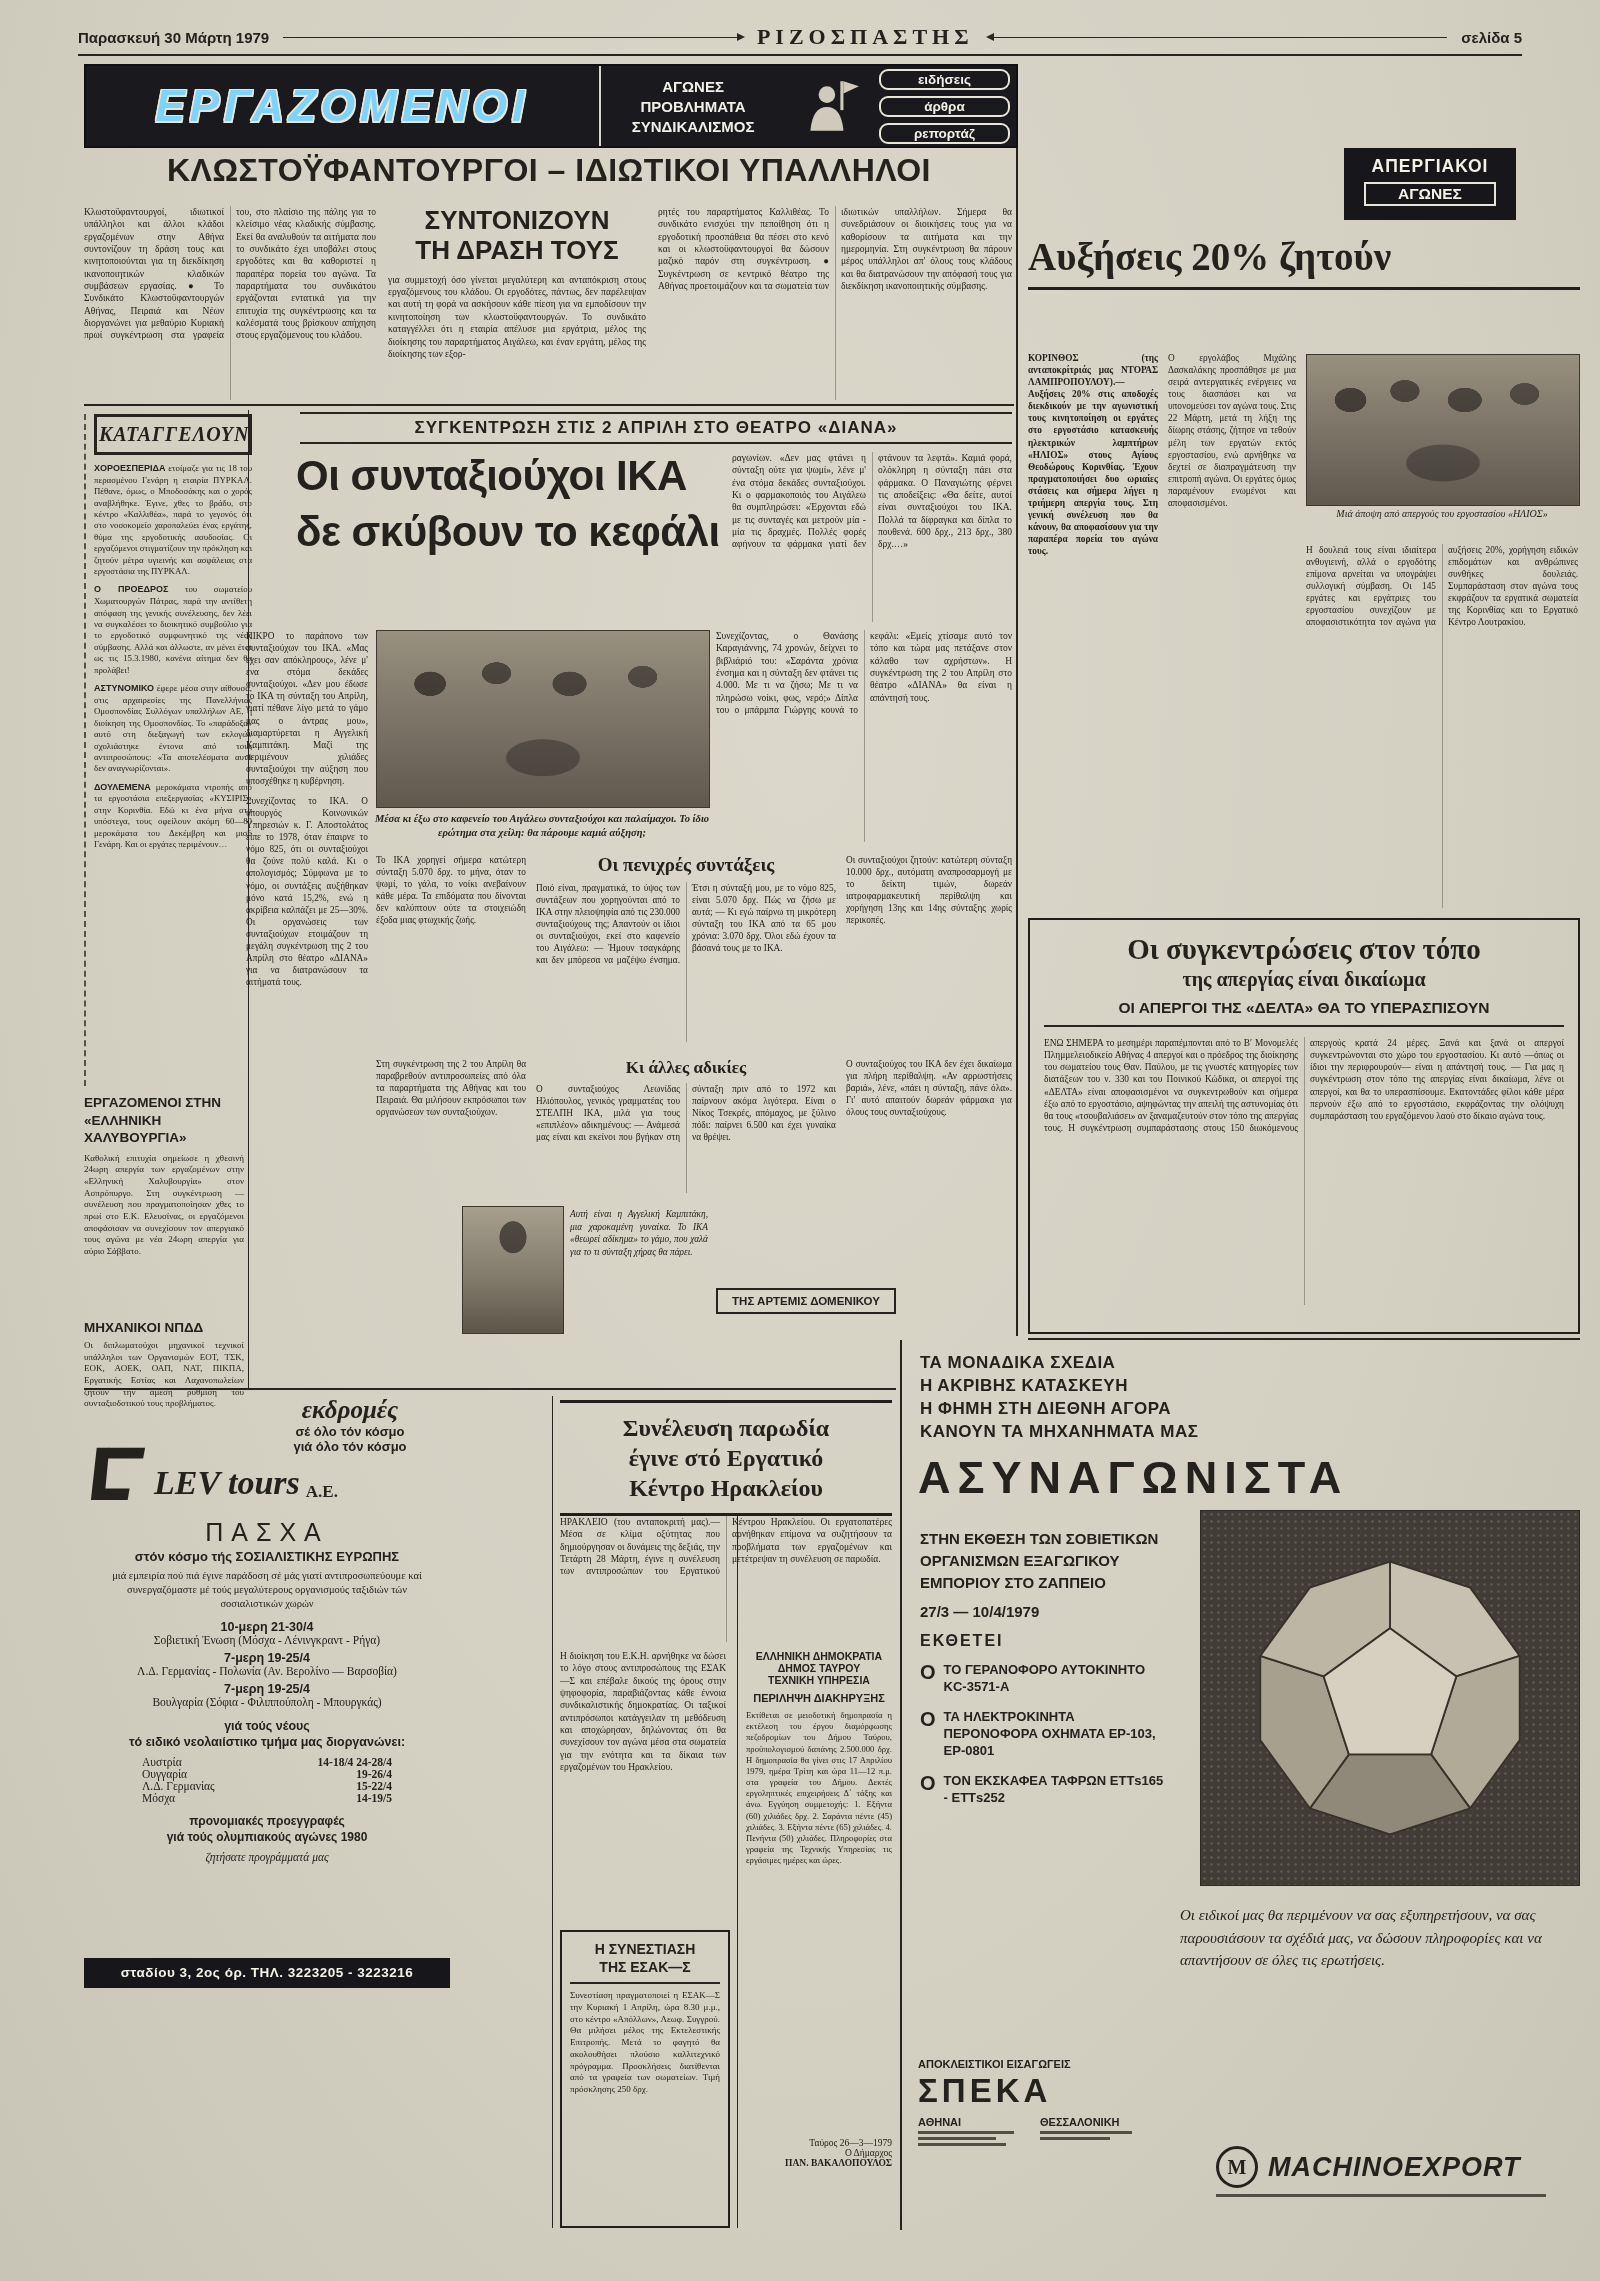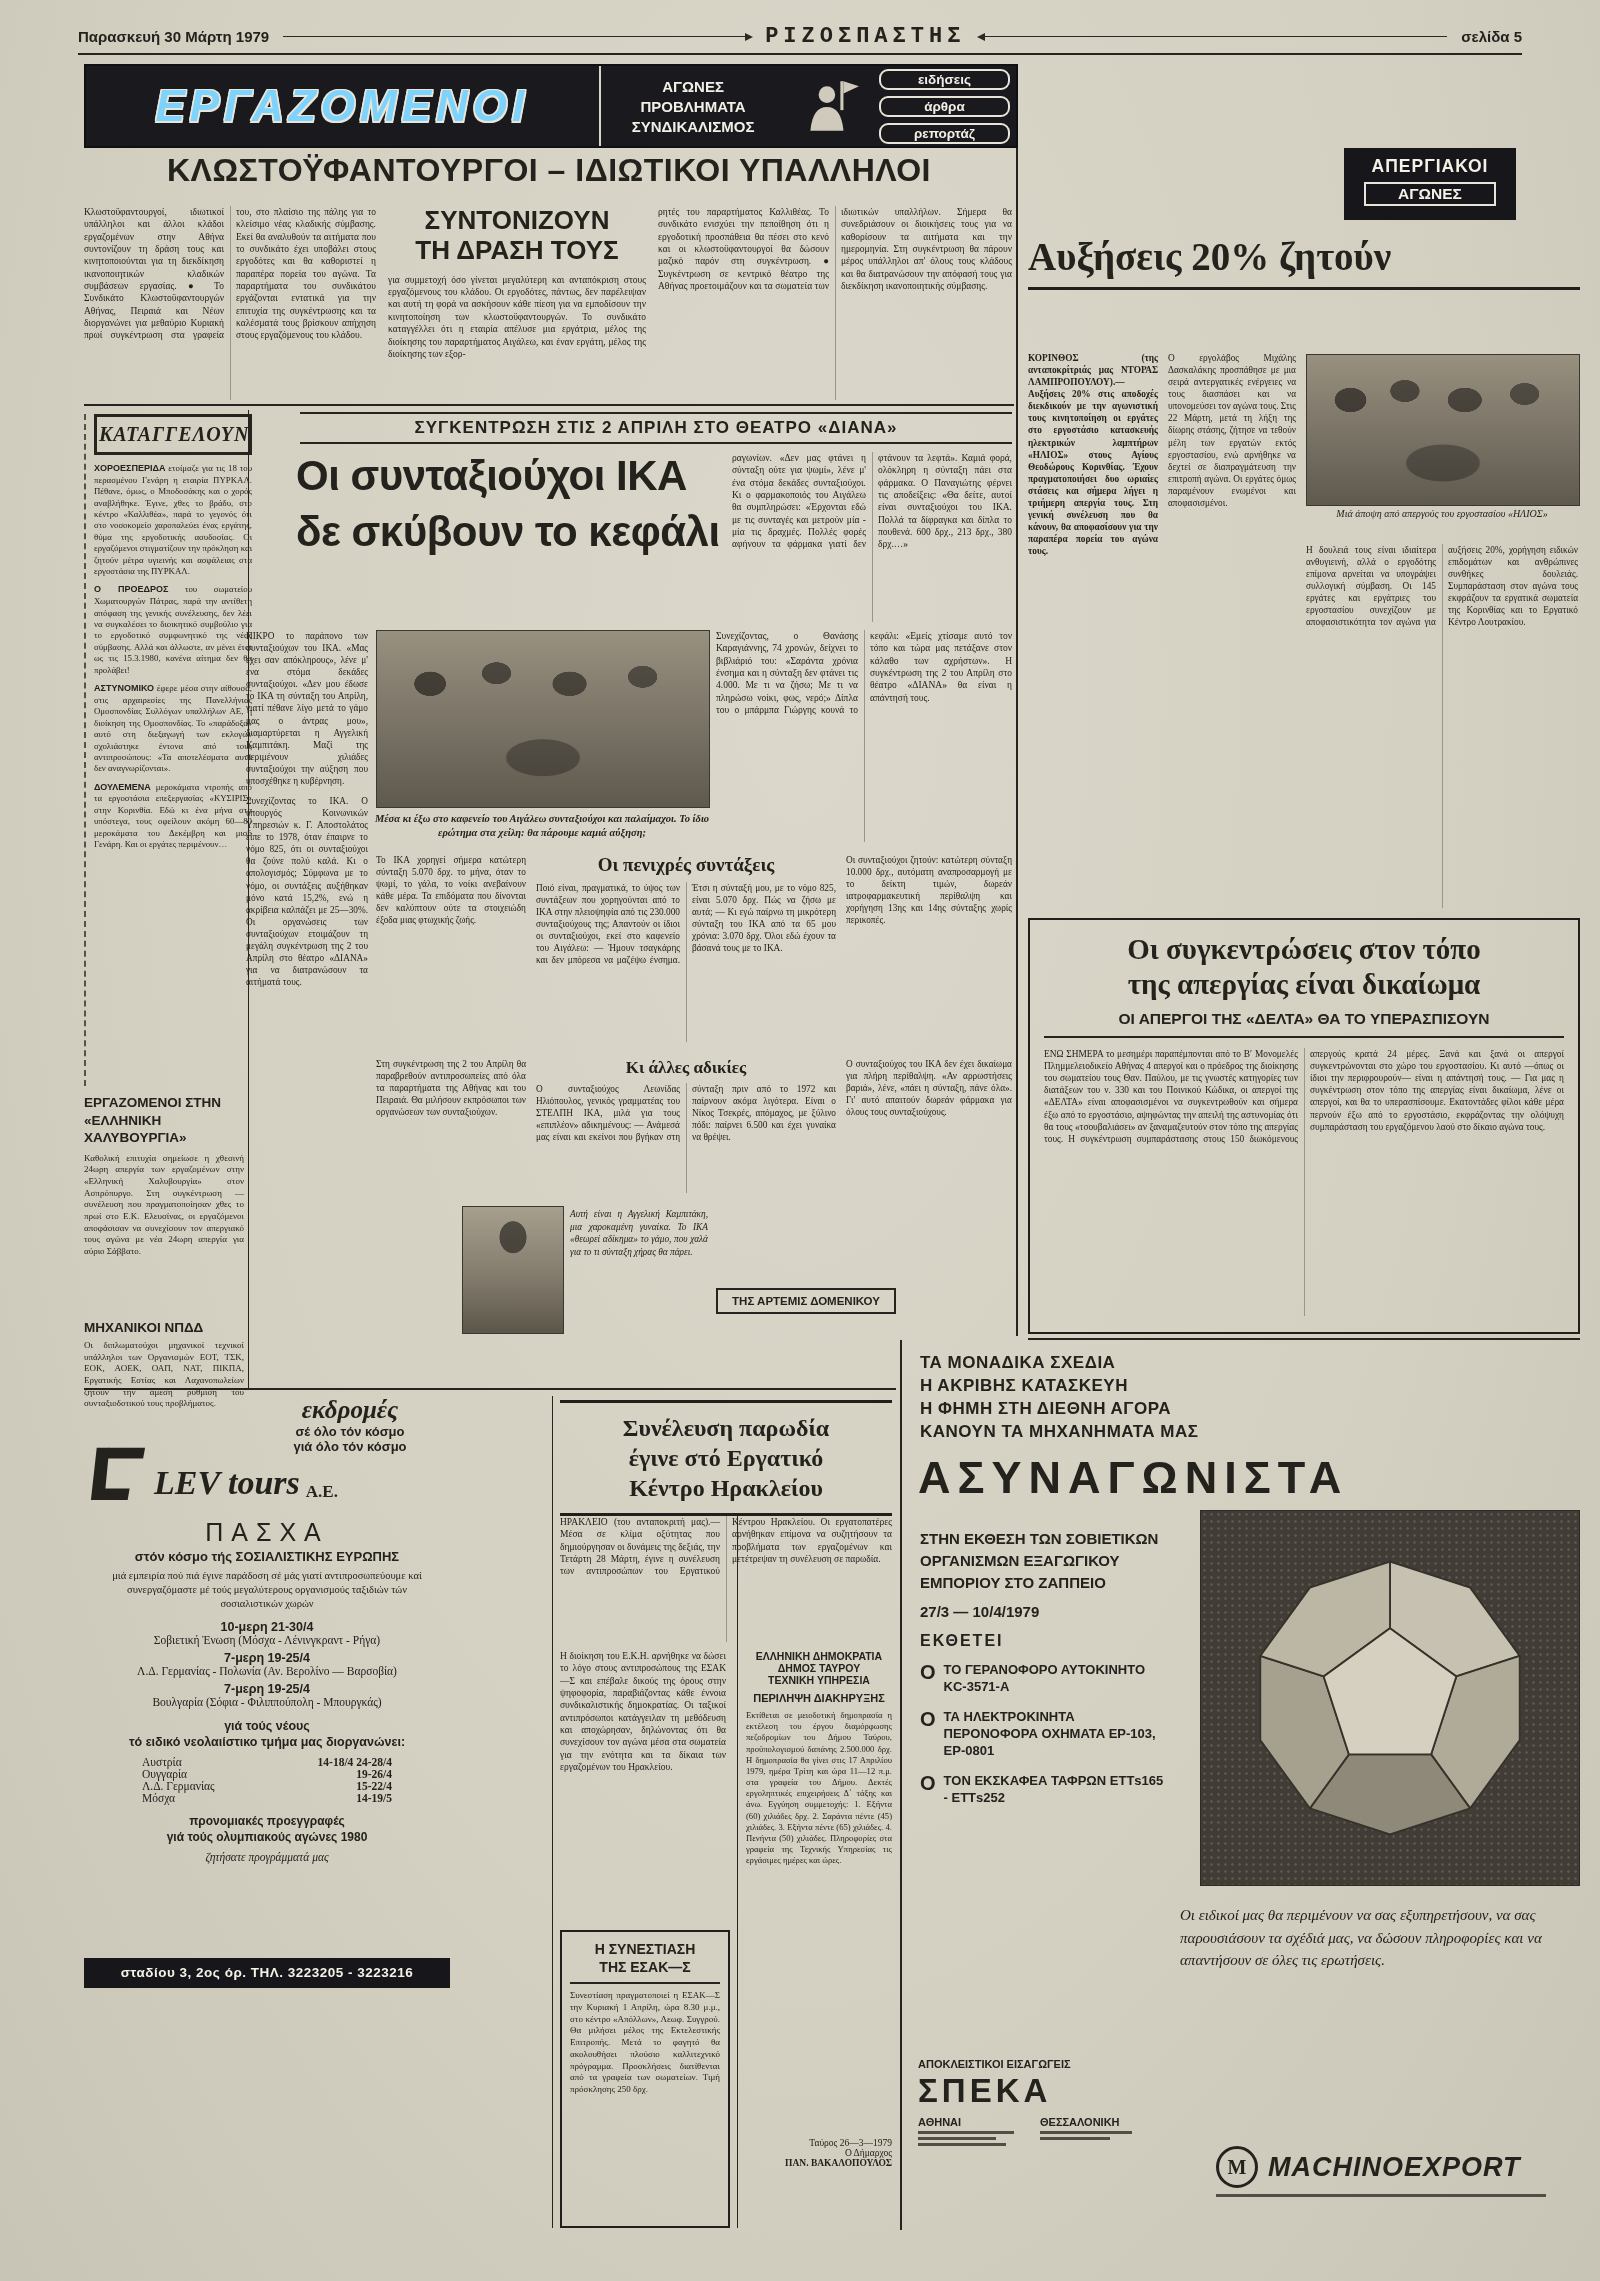--- a/index.html
+++ b/index.html
@@ -54,21 +54,21 @@
   .addrbar{position:absolute;left:0;right:0;bottom:0;height:30px;background:#17161a;color:#f5f2e8;font-weight:bold;font-size:13.5px;text-align:center;line-height:30px;font-family:"Liberation Sans",sans-serif;letter-spacing:.5px;}
 </style>
 </head>
 <body>
 
 <div class="page">
 
   <div class="topbar abs hs" style="left:78px;top:24px;width:1444px;">
     <span class="b" style="font-size:15px">Παρασκευή 30 Μάρτη 1979</span>
     <span class="arrowline r"></span>
-    <span class="b" style="font-family:Liberation Mono, monospace;font-size:22px;letter-spacing:5px;">ΡΙΖΟΣΠΑΣΤΗΣ</span>
+    <span class="b" style="font-family:Liberation Serif, serif;font-size:22px;letter-spacing:5px;">ΡΙΖΟΣΠΑΣΤΗΣ</span>
     <span class="arrowline l"></span>
     <span class="b" style="font-size:15px">σελίδα 5</span>
   </div>
 
   <div class="banner abs" style="left:84px;top:64px;width:930px;height:80px;">
     <div style="width:516px;display:flex;align-items:center;justify-content:center;">
       <span class="outline hs" style="font-size:44px;">ΕΡΓΑΖΟΜΕΝΟΙ</span>
     </div>
     <div class="hs" style="width:186px;border-left:2px solid #d8d4c6;display:flex;flex-direction:column;justify-content:center;gap:3px;color:#f2efe6;font-weight:bold;font-size:15px;text-align:center;">
       <span>ΑΓΩΝΕΣ</span>
@@ -154,21 +154,21 @@
     <div class="serifhead">Αυξήσεις 20% ζητούν</div>
   </div>
   <div class="abs bt" style="left:1028px;top:352px;width:130px;height:556px;font-size:9.3px;font-weight:bold;">ΚΟΡΙΝΘΟΣ (της ανταποκρίτριάς μας ΝΤΟΡΑΣ ΛΑΜΠΡΟΠΟΥΛΟΥ).— Αυξήσεις 20% στις αποδοχές διεκδικούν με την αγωνιστική τους κινητοποίηση οι εργάτες στο εργοστάσιο κατασκευής ηλεκτρικών λαμπτήρων «ΗΛΙΟΣ» στους Αγίους Θεοδώρους Κορινθίας. Έχουν πραγματοποιήσει δυο ωριαίες στάσεις και σήμερα λήγει η τριήμερη απεργία τους. Στη γενική συνέλευση που θα κάνουν, θα αποφασίσουν για την παραπέρα πορεία του αγώνα τους.</div>
   <div class="abs bt" style="left:1168px;top:352px;width:128px;height:556px;font-size:9.3px;">Ο εργολάβος Μιχάλης Δασκαλάκης προσπάθησε με μια σειρά αντεργατικές ενέργειες να τους διασπάσει και να υπονομεύσει τον αγώνα τους. Στις 22 Μάρτη, μετά τη λήξη της δίωρης στάσης, ζήτησε να τεθούν μέλη των εργατών εκτός εργοστασίου, ενώ αρνήθηκε να δεχτεί σε διαπραγμάτευση την επιτροπή αγώνα. Οι εργάτες όμως παραμένουν ενωμένοι και αποφασισμένοι.</div>
   <div class="abs photo crowd" style="left:1306px;top:354px;width:272px;height:150px;"></div>
   <div class="abs" style="left:1306px;top:508px;width:272px;font-style:italic;font-size:10px;text-align:center;">Μιά άποψη από απεργούς του εργοστασίου «ΗΛΙΟΣ»</div>
   <div class="abs bt c2" style="left:1306px;top:544px;width:272px;height:364px;font-size:9.3px;">Η δουλειά τους είναι ιδιαίτερα ανθυγιεινή, αλλά ο εργοδότης επίμονα αρνείται να υπογράψει συλλογική σύμβαση. Οι 145 εργάτες και εργάτριες του εργοστασίου συνεχίζουν με αποφασιστικότητα τον αγώνα για αυξήσεις 20%, χορήγηση ειδικών επιδομάτων και ανθρώπινες συνθήκες δουλειάς. Συμπαράσταση στον αγώνα τους εκφράζουν τα εργατικά σωματεία της Κορινθίας και το Εργατικό Κέντρο Λουτρακίου.</div>
 
   <div class="abs boxed" style="left:1028px;top:918px;width:552px;height:416px;padding:12px 14px;box-sizing:border-box;">
     <div class="ctr" style="font-size:29px;font-weight:800;line-height:1.2;">Οι συγκεντρώσεις στον τόπο</div>
-    <div class="ctr" style="font-size:29px;font-weight:800;line-height:1.2;">της απεργίας είναι δικαίωμα</div>
+    <div class="ctr" style="font-size:20px;font-weight:800;line-height:1.2;">της απεργίας είναι δικαίωμα</div>
     <div class="hs ctr b" style="font-size:15.5px;margin-top:8px;border-bottom:2px solid #26241f;padding-bottom:8px;">ΟΙ ΑΠΕΡΓΟΙ ΤΗΣ «ΔΕΛΤΑ» ΘΑ ΤΟ ΥΠΕΡΑΣΠΙΣΟΥΝ</div>
     <div class="bt c2" style="margin-top:10px;height:268px;font-size:9.4px;">ΕΝΩ ΣΗΜΕΡΑ το μεσημέρι παραπέμπονται από το Β′ Μονομελές Πλημμελειοδικείο Αθήνας 4 απεργοί και ο πρόεδρος της διοίκησης του σωματείου τους Θαν. Παύλου, με τις γνωστές κατηγορίες των διατάξεων του ν. 330 και του Ποινικού Κώδικα, οι απεργοί της «ΔΕΛΤΑ» είναι αποφασισμένοι να συγκεντρωθούν και σήμερα έξω από το εργοστάσιο, αψηφώντας την απειλή της αστυνομίας ότι θα τους «τσουβαλιάσει» αν ξαναμαζευτούν στον τόπο της απεργίας τους. Η συγκέντρωση συμπαράστασης στους 150 διωκόμενους απεργούς κρατά 24 μέρες. Ξανά και ξανά οι απεργοί συγκεντρώνονται στο χώρο του εργοστασίου. Κι αυτό —όπως οι ίδιοι την περιφρουρούν— είναι η απάντησή τους. — Για μας η συγκέντρωση στον τόπο της απεργίας είναι δικαίωμα, λένε οι απεργοί, και θα το υπερασπίσουμε. Εκατοντάδες φίλοι κάθε μέρα περνούν έξω από το εργοστάσιο, εκφράζοντας την ολόψυχη συμπαράσταση του εργαζόμενου λαού στο δίκαιο αγώνα τους.</div>
   </div>
 
   <div class="abs" style="left:84px;top:1094px;width:160px;">
     <div class="hs b pre" style="font-size:13.5px;line-height:1.3;">ΕΡΓΑΖΟΜΕΝΟΙ ΣΤΗΝ «ΕΛΛΗΝΙΚΗ ΧΑΛΥΒΟΥΡΓΙΑ»</div>
     <div class="bt" style="font-size:9px;margin-top:6px;height:168px;">Καθολική επιτυχία σημείωσε η χθεσινή 24ωρη απεργία των εργαζομένων στην «Ελληνική Χαλυβουργία» στον Ασπρόπυργο. Στη συγκέντρωση — συνέλευση που πραγματοποίησαν χθες το πρωί στο Ε.Κ. Ελευσίνας, οι εργαζόμενοι αποφάσισαν να συνεχίσουν τον απεργιακό τους αγώνα με νέα 24ωρη απεργία για αύριο Σάββατο.</div>
   </div>
   <div class="abs" style="left:84px;top:1320px;width:160px;">
     <div class="hs b" style="font-size:13.5px;">ΜΗΧΑΝΙΚΟΙ ΝΠΔΔ</div>

